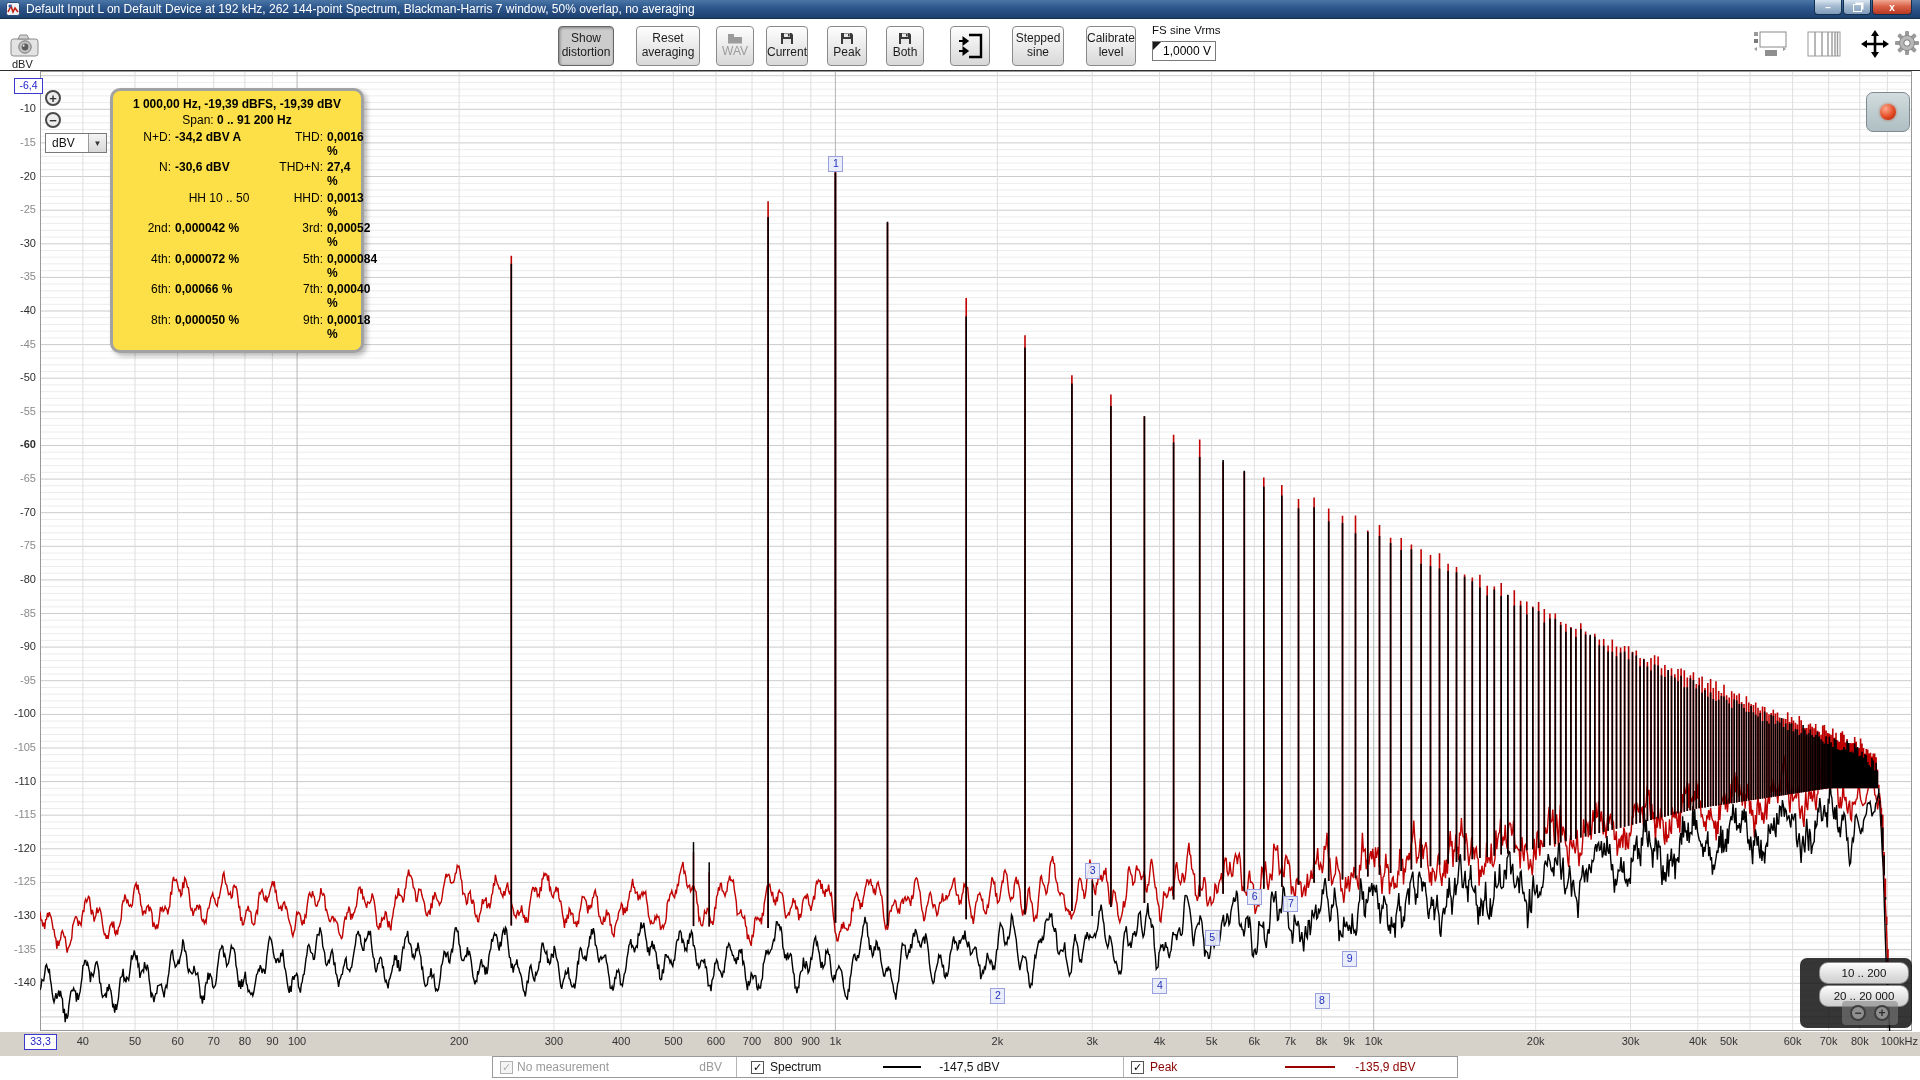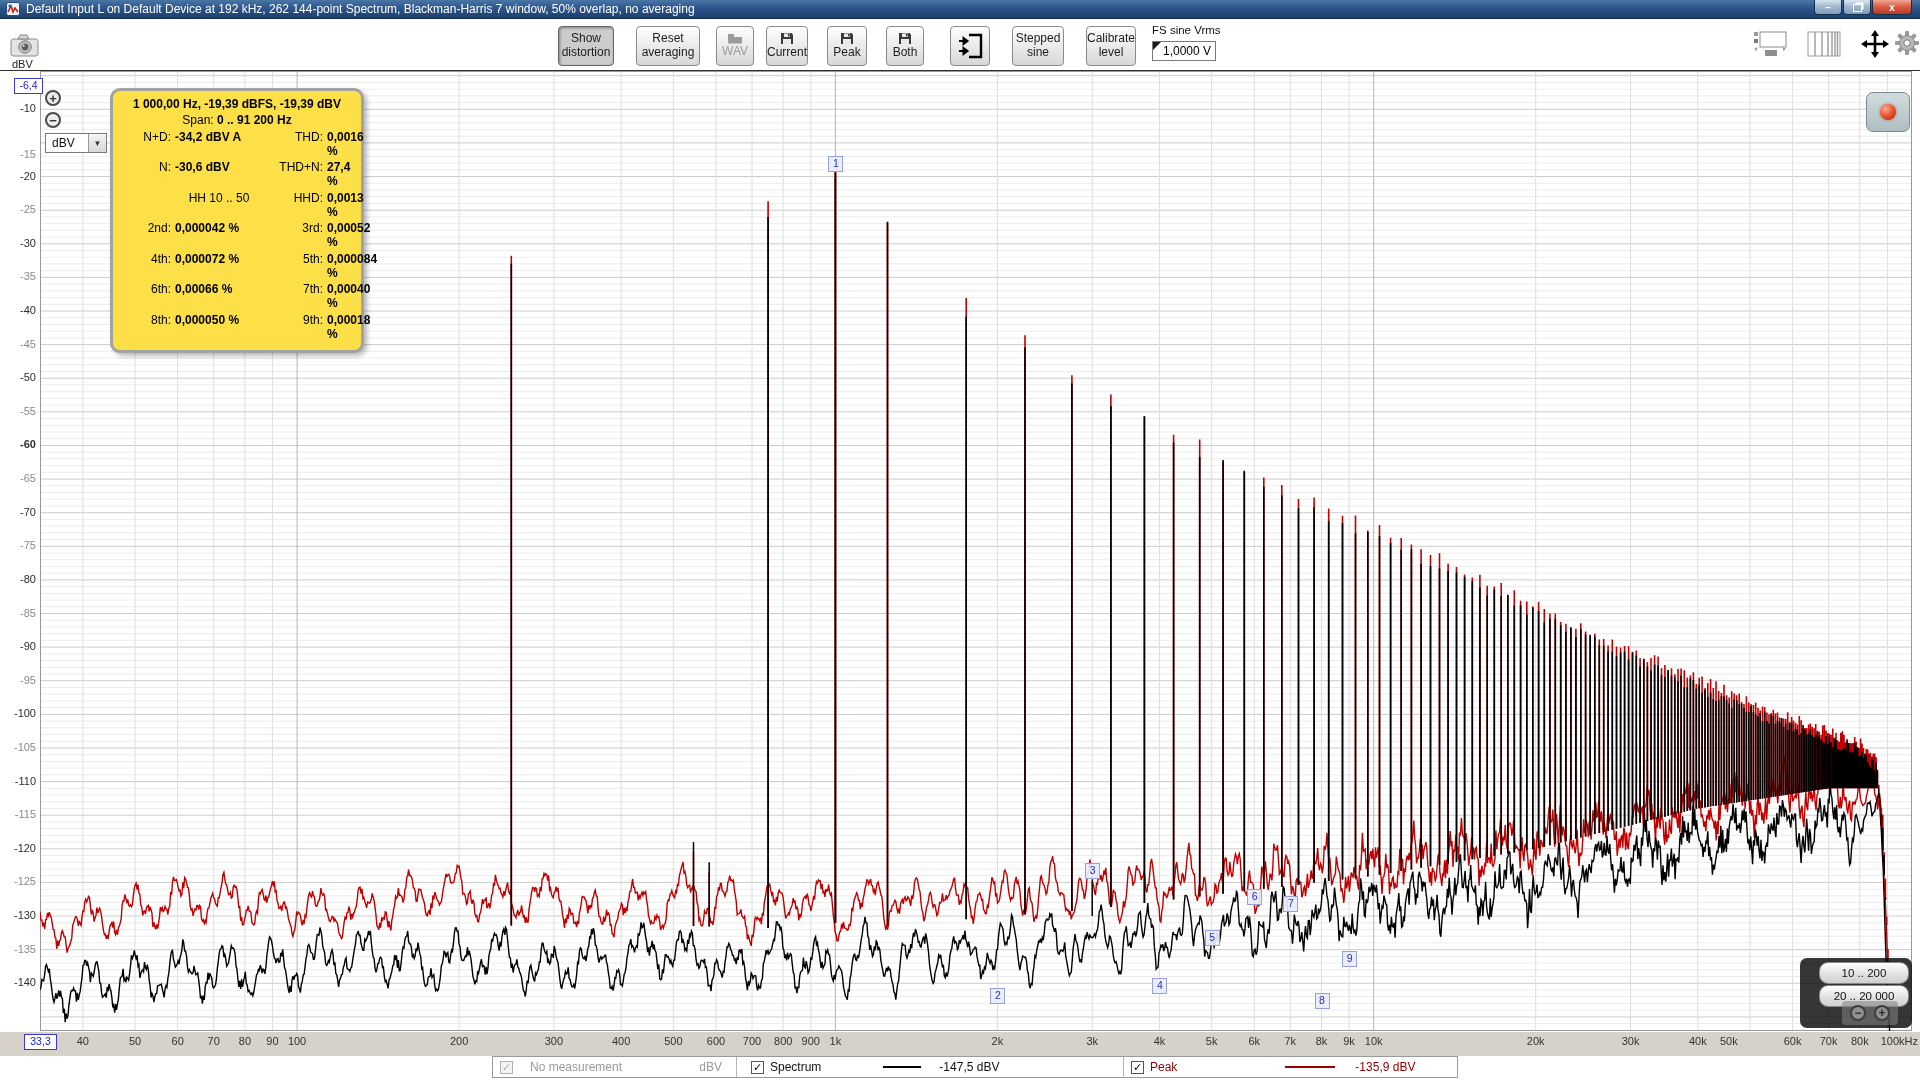--- a/index.html
+++ b/index.html
@@ -406,21 +406,21 @@
       <path d="M795.4 851.8L795.4 101.4" stroke="#000000" stroke-width="1.8" fill="none"></path>
       <path d="M653.5 855.1L653.5 781.2" stroke="#c00000" stroke-width="1.5" fill="none"></path>
       <path d="M653.5 855.1L653.5 771.1" stroke="#000000" stroke-width="1.5" fill="none"></path>
       <path d="M669.2 855.5L669.2 801.3" stroke="#c00000" stroke-width="1.5" fill="none"></path>
       <path d="M669.2 855.5L669.2 791.3" stroke="#000000" stroke-width="1.5" fill="none"></path>
       <path d="M1052.2 845.0L1052.2 809.4" stroke="#000000" stroke-width="1.5" fill="none"></path>
     </svg>
 
   <div id="y-axis">
       <div class="ytick strong" style="top: 102.319px;">-10</div>
-      <div class="ytick" style="top: 135.933px; margin-top: 12px;">-15</div>
+      <div class="ytick" style="top: 135.933px;">-15</div>
       <div class="ytick strong" style="top: 169.546px;">-20</div>
       <div class="ytick" style="top: 203.16px;">-25</div>
       <div class="ytick strong" style="top: 236.773px;">-30</div>
       <div class="ytick" style="top: 270.387px;">-35</div>
       <div class="ytick strong" style="top: 304px;">-40</div>
       <div class="ytick" style="top: 337.613px;">-45</div>
       <div class="ytick strong" style="top: 371.227px;">-50</div>
       <div class="ytick" style="top: 404.84px;">-55</div>
       <div class="ytick strong" style="top: 438.454px; font-weight: bold;">-60</div>
       <div class="ytick" style="top: 472.067px;">-65</div>
@@ -562,21 +562,21 @@
         <div class="xtick" style="width: 60px; text-align: center; left: 1798.61px;">70k</div>
         <div class="xtick" style="width: 60px; text-align: center; left: 1829.83px;">80k</div>
         <div class="xtick" style="width: 60px; text-align: right; left: 1858px;">100kHz</div>
       </div>
     <div class="blue-box" style="left:24px;top:2px;width:31px;height:14px">33,3</div>
   </div>
 
   <div class="legendbar">
     <div class="lseg" style="width:243px;padding-left:7px;color:#9a9a9a">
       <span class="cb disabled">✓</span>
-      <span style="margin-left:17px">No measurement</span>
+      <span style="margin-left:4px">No measurement</span>
       <span style="margin-left:auto;padding-right:14px">dBV</span>
     </div>
     <div class="lseg" style="width:387px;padding-left:14px">
       <span class="cb">✓</span>
       <span style="margin-left:6px;color:#111">Spectrum</span>
       <span class="line-sample" id="spectrum-line" style="width: 38px; margin-left: 62px; background: rgb(0, 0, 0);"></span>
       <span style="margin-left:18px;color:#111">-147,5 dBV</span>
     </div>
     <div class="lseg" style="flex:1;padding-left:7px">
       <span class="cb">✓</span>

